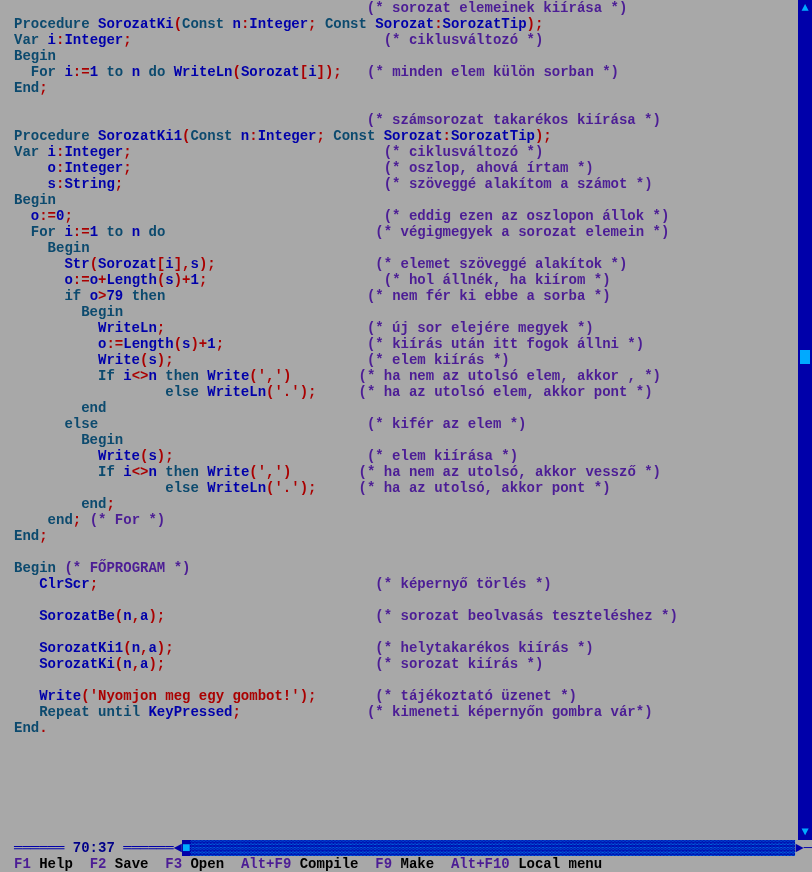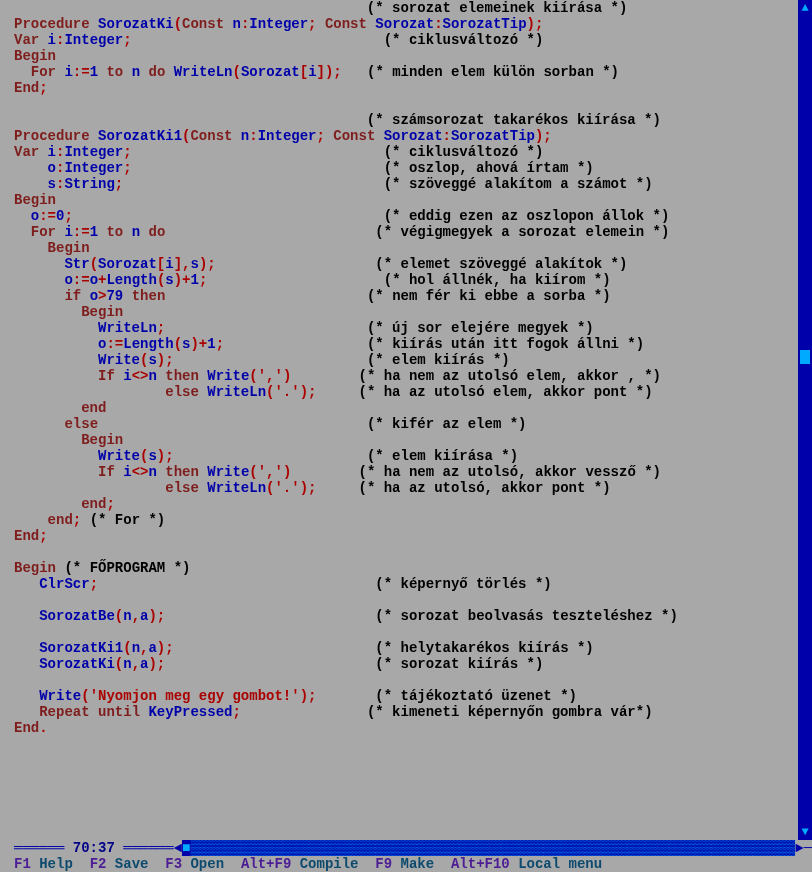--- a/index.html
+++ b/index.html
@@ -6,35 +6,35 @@
   body{width:812px;height:872px;overflow:hidden;position:relative;
        font-family:"Courier New",monospace;font-size:14px;font-weight:bold;
        letter-spacing:0px}
   .editor{position:absolute;left:14px;top:0;right:14px;bottom:32px;
           background:#a8a8a8;white-space:pre}
   .line{height:16px;line-height:16px}
   .tok-blk{color:#000} 
   .tok-id{color:#00a}  
   .tok-num{color:#00a} 
   .tok-sym{color:#a00} 
-  .tok-cmt{color:#000000} 
+  .tok-cmt{color:#4c1d95} 
   .tok-str{color:#a00} 
-  .tok-key{color:#7f1d1d} 
+  .tok-key{color:#0c4a6e} 
   .scroll-v{position:absolute;right:0;top:0;width:14px;bottom:32px;
             background:#00a}
   .scroll-v .arrow{position:absolute;left:0;width:14px;height:16px;
             background:#00a;color:#0af;text-align:center;line-height:16px;font-size:12px}
   .scroll-v .thumb{position:absolute;left:2px;width:10px;height:14px;
             background:#0af}
   .status{position:absolute;left:14px;bottom:16px;height:16px;line-height:16px;
           color:#008;white-space:pre}
   .menu{position:absolute;left:14px;right:0;bottom:0;height:16px;line-height:16px;
         background:#a8a8a8;white-space:pre}
   .menu .hot{color:#4c1d95}
-  .menu .lbl{color:#0c4a6e}
+  .menu .lbl{color:#000000}
   .left-gutter{position:absolute;left:0;top:0;width:14px;bottom:32px;background:#a8a8a8}
   .hline{color:#00a}
 </style>
 </head>
 <body>
 
 <div class="left-gutter"></div>
 
 <div class="editor" id="editor"><div class="line"><span class="tok-blk">                                          </span><span class="tok-cmt">(* sorozat elemeinek kiírása *)</span></div><div class="line"><span class="tok-key">Procedure </span><span class="tok-id">SorozatKi</span><span class="tok-sym">(</span><span class="tok-key">Const </span><span class="tok-id">n</span><span class="tok-sym">:</span><span class="tok-id">Integer</span><span class="tok-sym">; </span><span class="tok-key">Const </span><span class="tok-id">Sorozat</span><span class="tok-sym">:</span><span class="tok-id">SorozatTip</span><span class="tok-sym">);</span></div><div class="line"><span class="tok-key">Var </span><span class="tok-id">i</span><span class="tok-sym">:</span><span class="tok-id">Integer</span><span class="tok-sym">;</span><span class="tok-blk">                              </span><span class="tok-cmt">(* ciklusváltozó *)</span></div><div class="line"><span class="tok-key">Begin</span></div><div class="line"><span class="tok-blk">  </span><span class="tok-key">For </span><span class="tok-id">i</span><span class="tok-sym">:=</span><span class="tok-num">1</span><span class="tok-blk"> </span><span class="tok-key">to </span><span class="tok-id">n</span><span class="tok-blk"> </span><span class="tok-key">do </span><span class="tok-id">WriteLn</span><span class="tok-sym">(</span><span class="tok-id">Sorozat</span><span class="tok-sym">[</span><span class="tok-id">i</span><span class="tok-sym">]);</span><span class="tok-blk">   </span><span class="tok-cmt">(* minden elem külön sorban *)</span></div><div class="line"><span class="tok-key">End</span><span class="tok-sym">;</span></div><div class="line"><span class="tok-blk"></span></div><div class="line"><span class="tok-blk">                                          </span><span class="tok-cmt">(* számsorozat takarékos kiírása *)</span></div><div class="line"><span class="tok-key">Procedure </span><span class="tok-id">SorozatKi1</span><span class="tok-sym">(</span><span class="tok-key">Const </span><span class="tok-id">n</span><span class="tok-sym">:</span><span class="tok-id">Integer</span><span class="tok-sym">; </span><span class="tok-key">Const </span><span class="tok-id">Sorozat</span><span class="tok-sym">:</span><span class="tok-id">SorozatTip</span><span class="tok-sym">);</span></div><div class="line"><span class="tok-key">Var </span><span class="tok-id">i</span><span class="tok-sym">:</span><span class="tok-id">Integer</span><span class="tok-sym">;</span><span class="tok-blk">                              </span><span class="tok-cmt">(* ciklusváltozó *)</span></div><div class="line"><span class="tok-blk">    </span><span class="tok-id">o</span><span class="tok-sym">:</span><span class="tok-id">Integer</span><span class="tok-sym">;</span><span class="tok-blk">                              </span><span class="tok-cmt">(* oszlop, ahová írtam *)</span></div><div class="line"><span class="tok-blk">    </span><span class="tok-id">s</span><span class="tok-sym">:</span><span class="tok-id">String</span><span class="tok-sym">;</span><span class="tok-blk">                               </span><span class="tok-cmt">(* szöveggé alakítom a számot *)</span></div><div class="line"><span class="tok-key">Begin</span></div><div class="line"><span class="tok-blk">  </span><span class="tok-id">o</span><span class="tok-sym">:=</span><span class="tok-num">0</span><span class="tok-sym">;</span><span class="tok-blk">                                     </span><span class="tok-cmt">(* eddig ezen az oszlopon állok *)</span></div><div class="line"><span class="tok-blk">  </span><span class="tok-key">For </span><span class="tok-id">i</span><span class="tok-sym">:=</span><span class="tok-num">1</span><span class="tok-blk"> </span><span class="tok-key">to </span><span class="tok-id">n</span><span class="tok-blk"> </span><span class="tok-key">do</span><span class="tok-blk">                         </span><span class="tok-cmt">(* végigmegyek a sorozat elemein *)</span></div><div class="line"><span class="tok-blk">    </span><span class="tok-key">Begin</span></div><div class="line"><span class="tok-blk">      </span><span class="tok-id">Str</span><span class="tok-sym">(</span><span class="tok-id">Sorozat</span><span class="tok-sym">[</span><span class="tok-id">i</span><span class="tok-sym">],</span><span class="tok-id">s</span><span class="tok-sym">);</span><span class="tok-blk">                   </span><span class="tok-cmt">(* elemet szöveggé alakítok *)</span></div><div class="line"><span class="tok-blk">      </span><span class="tok-id">o</span><span class="tok-sym">:=</span><span class="tok-id">o</span><span class="tok-sym">+</span><span class="tok-id">Length</span><span class="tok-sym">(</span><span class="tok-id">s</span><span class="tok-sym">)+</span><span class="tok-num">1</span><span class="tok-sym">;</span><span class="tok-blk">                     </span><span class="tok-cmt">(* hol állnék, ha kiírom *)</span></div><div class="line"><span class="tok-blk">      </span><span class="tok-key">if </span><span class="tok-id">o</span><span class="tok-sym">&gt;</span><span class="tok-num">79</span><span class="tok-blk"> </span><span class="tok-key">then</span><span class="tok-blk">                        </span><span class="tok-cmt">(* nem fér ki ebbe a sorba *)</span></div><div class="line"><span class="tok-blk">        </span><span class="tok-key">Begin</span></div><div class="line"><span class="tok-blk">          </span><span class="tok-id">WriteLn</span><span class="tok-sym">;</span><span class="tok-blk">                        </span><span class="tok-cmt">(* új sor elejére megyek *)</span></div><div class="line"><span class="tok-blk">          </span><span class="tok-id">o</span><span class="tok-sym">:=</span><span class="tok-id">Length</span><span class="tok-sym">(</span><span class="tok-id">s</span><span class="tok-sym">)+</span><span class="tok-num">1</span><span class="tok-sym">;</span><span class="tok-blk">                 </span><span class="tok-cmt">(* kiírás után itt fogok állni *)</span></div><div class="line"><span class="tok-blk">          </span><span class="tok-id">Write</span><span class="tok-sym">(</span><span class="tok-id">s</span><span class="tok-sym">);</span><span class="tok-blk">                       </span><span class="tok-cmt">(* elem kiírás *)</span></div><div class="line"><span class="tok-blk">          </span><span class="tok-key">If </span><span class="tok-id">i</span><span class="tok-sym">&lt;&gt;</span><span class="tok-id">n</span><span class="tok-blk"> </span><span class="tok-key">then </span><span class="tok-id">Write</span><span class="tok-sym">(</span><span class="tok-str">','</span><span class="tok-sym">)</span><span class="tok-blk">        </span><span class="tok-cmt">(* ha nem az utolsó elem, akkor , *)</span></div><div class="line"><span class="tok-blk">                  </span><span class="tok-key">else </span><span class="tok-id">WriteLn</span><span class="tok-sym">(</span><span class="tok-str">'.'</span><span class="tok-sym">);</span><span class="tok-blk">     </span><span class="tok-cmt">(* ha az utolsó elem, akkor pont *)</span></div><div class="line"><span class="tok-blk">        </span><span class="tok-key">end</span></div><div class="line"><span class="tok-blk">      </span><span class="tok-key">else</span><span class="tok-blk">                                </span><span class="tok-cmt">(* kifér az elem *)</span></div><div class="line"><span class="tok-blk">        </span><span class="tok-key">Begin</span></div><div class="line"><span class="tok-blk">          </span><span class="tok-id">Write</span><span class="tok-sym">(</span><span class="tok-id">s</span><span class="tok-sym">);</span><span class="tok-blk">                       </span><span class="tok-cmt">(* elem kiírása *)</span></div><div class="line"><span class="tok-blk">          </span><span class="tok-key">If </span><span class="tok-id">i</span><span class="tok-sym">&lt;&gt;</span><span class="tok-id">n</span><span class="tok-blk"> </span><span class="tok-key">then </span><span class="tok-id">Write</span><span class="tok-sym">(</span><span class="tok-str">','</span><span class="tok-sym">)</span><span class="tok-blk">        </span><span class="tok-cmt">(* ha nem az utolsó, akkor vessző *)</span></div><div class="line"><span class="tok-blk">                  </span><span class="tok-key">else </span><span class="tok-id">WriteLn</span><span class="tok-sym">(</span><span class="tok-str">'.'</span><span class="tok-sym">);</span><span class="tok-blk">     </span><span class="tok-cmt">(* ha az utolsó, akkor pont *)</span></div><div class="line"><span class="tok-blk">        </span><span class="tok-key">end</span><span class="tok-sym">;</span></div><div class="line"><span class="tok-blk">    </span><span class="tok-key">end</span><span class="tok-sym">; </span><span class="tok-cmt">(* For *)</span></div><div class="line"><span class="tok-key">End</span><span class="tok-sym">;</span></div><div class="line"><span class="tok-blk"></span></div><div class="line"><span class="tok-key">Begin </span><span class="tok-cmt">(* FŐPROGRAM *)</span></div><div class="line"><span class="tok-blk">   </span><span class="tok-id">ClrScr</span><span class="tok-sym">;</span><span class="tok-blk">                                 </span><span class="tok-cmt">(* képernyő törlés *)</span></div><div class="line"><span class="tok-blk"></span></div><div class="line"><span class="tok-blk">   </span><span class="tok-id">SorozatBe</span><span class="tok-sym">(</span><span class="tok-id">n</span><span class="tok-sym">,</span><span class="tok-id">a</span><span class="tok-sym">);</span><span class="tok-blk">                         </span><span class="tok-cmt">(* sorozat beolvasás teszteléshez *)</span></div><div class="line"><span class="tok-blk"></span></div><div class="line"><span class="tok-blk">   </span><span class="tok-id">SorozatKi1</span><span class="tok-sym">(</span><span class="tok-id">n</span><span class="tok-sym">,</span><span class="tok-id">a</span><span class="tok-sym">);</span><span class="tok-blk">                        </span><span class="tok-cmt">(* helytakarékos kiírás *)</span></div><div class="line"><span class="tok-blk">   </span><span class="tok-id">SorozatKi</span><span class="tok-sym">(</span><span class="tok-id">n</span><span class="tok-sym">,</span><span class="tok-id">a</span><span class="tok-sym">);</span><span class="tok-blk">                         </span><span class="tok-cmt">(* sorozat kiírás *)</span></div><div class="line"><span class="tok-blk"></span></div><div class="line"><span class="tok-blk">   </span><span class="tok-id">Write</span><span class="tok-sym">(</span><span class="tok-str">'Nyomjon meg egy gombot!'</span><span class="tok-sym">);</span><span class="tok-blk">       </span><span class="tok-cmt">(* tájékoztató üzenet *)</span></div><div class="line"><span class="tok-blk">   </span><span class="tok-key">Repeat until </span><span class="tok-id">KeyPressed</span><span class="tok-sym">;</span><span class="tok-blk">               </span><span class="tok-cmt">(* kimeneti képernyőn gombra vár*)</span></div><div class="line"><span class="tok-key">End</span><span class="tok-sym">.</span></div></div>
 

